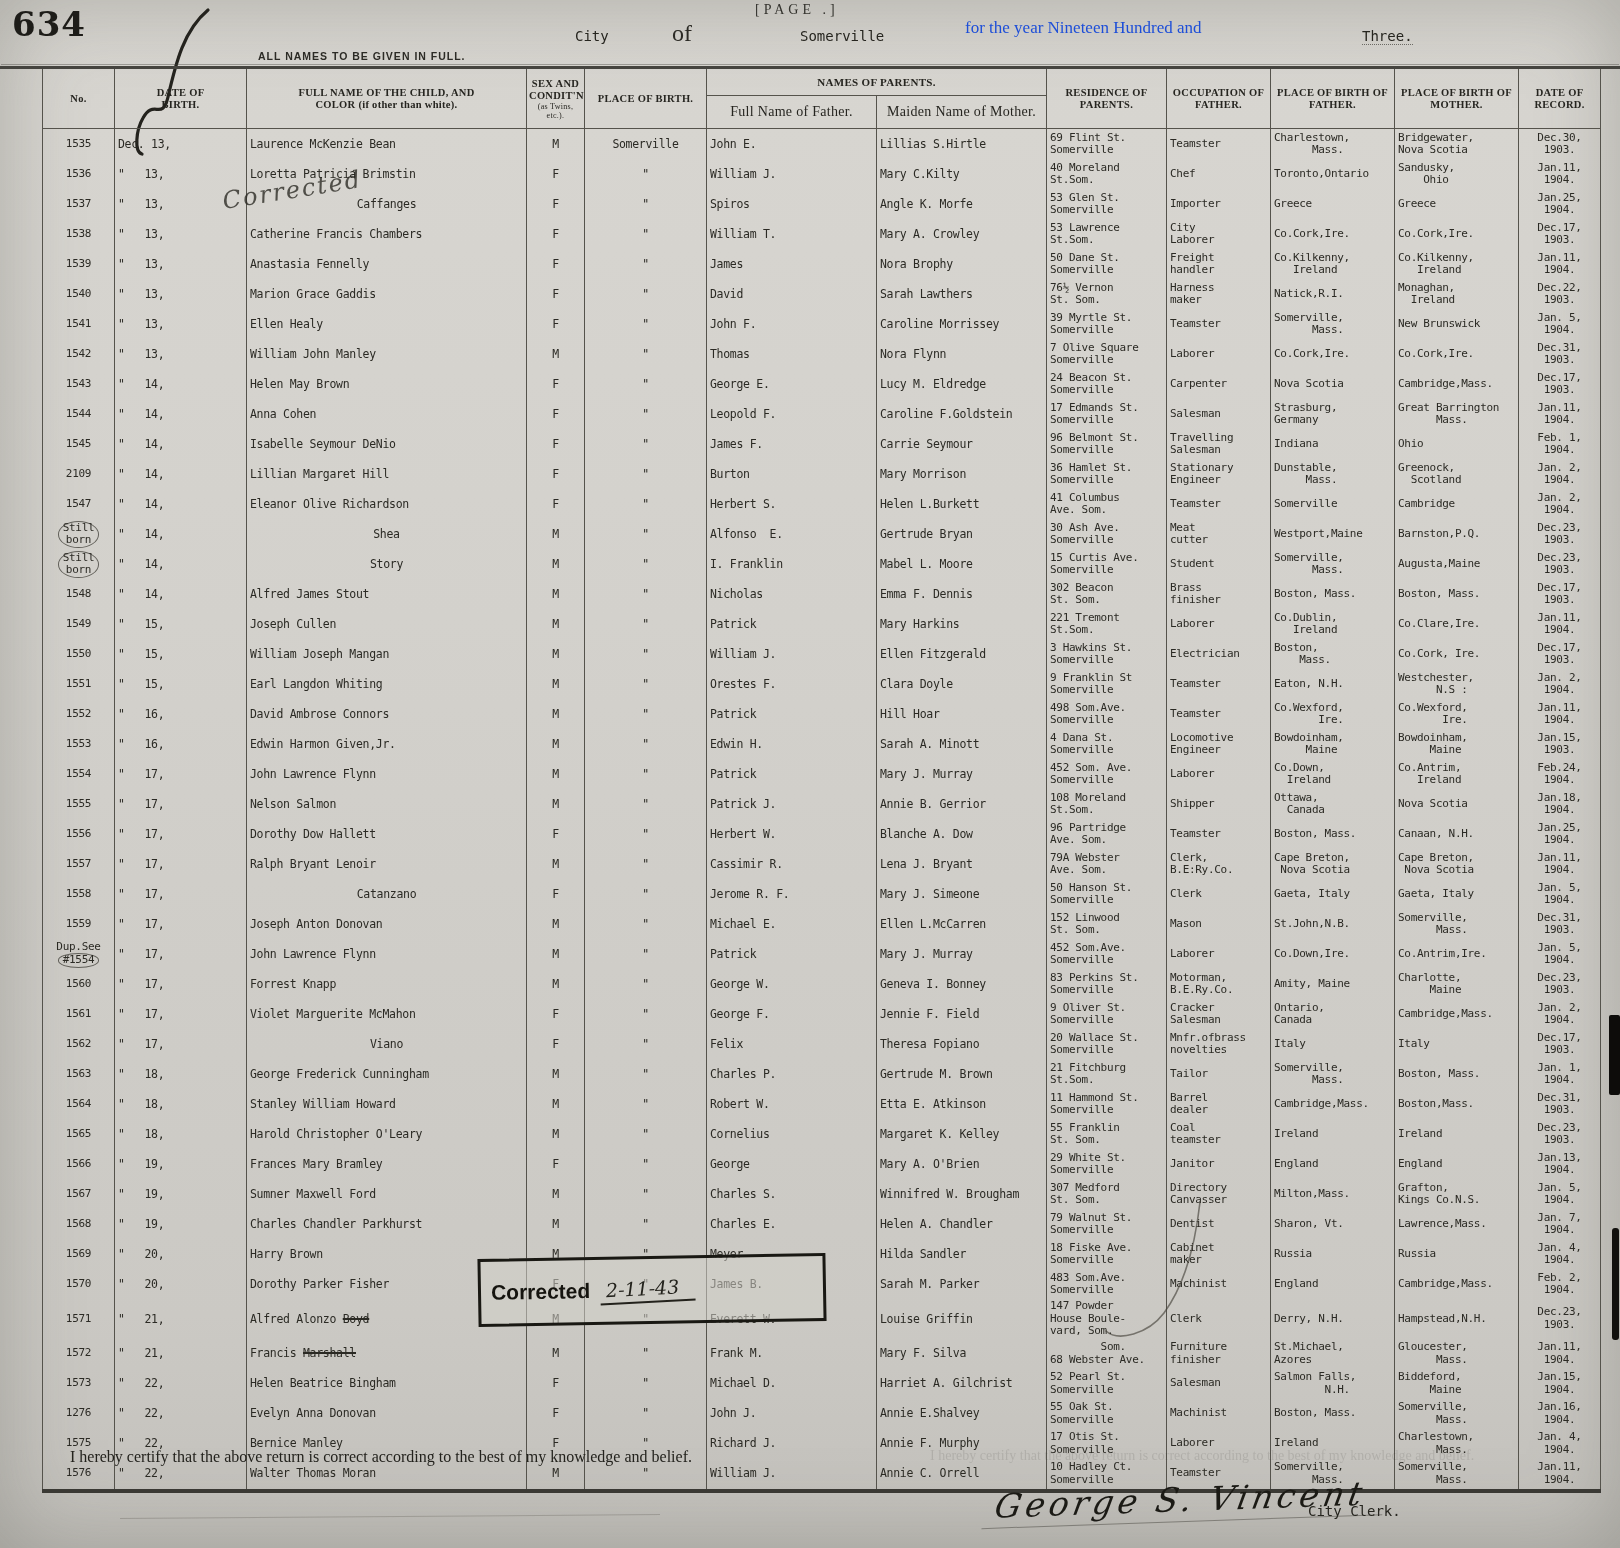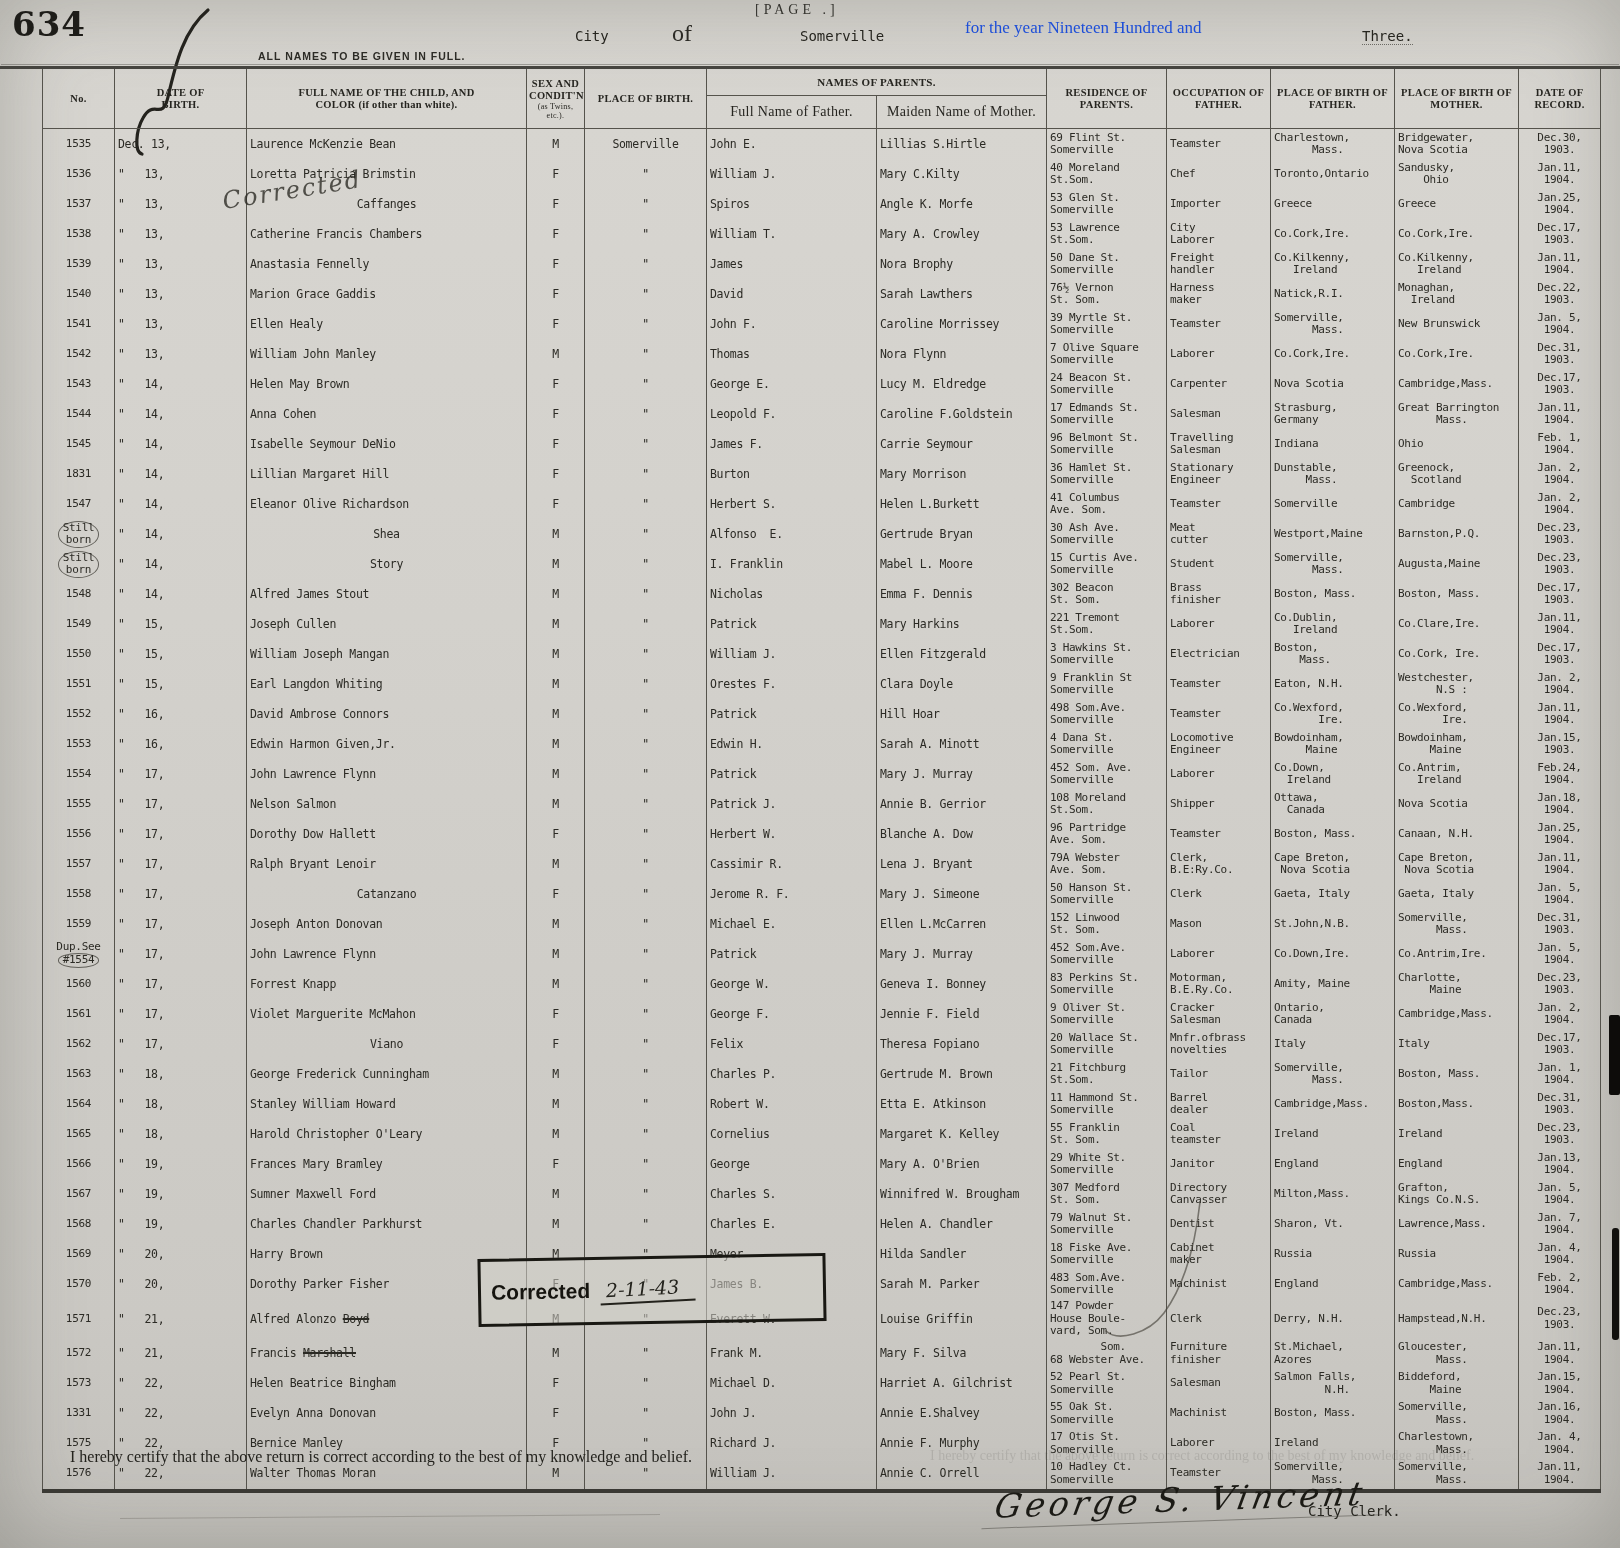--- a/index.html
+++ b/index.html
@@ -332,21 +332,21 @@
         <td class="c-res">96 Belmont St.
 Somerville</td>
         <td class="c-occ">Travelling
 Salesman</td>
         <td class="c-fb">Indiana</td>
         <td class="c-mb">Ohio</td>
         <td class="c-rec">Feb. 1,
 1904.</td>
       </tr>
       <tr>
-        <td class="c-no">1831</td>
+        <td class="c-no">2109</td>
         <td class="c-date">"   14,</td>
         <td class="c-child">Lillian Margaret Hill</td>
         <td class="ctr">F</td>
         <td class="ctr">"</td>
         <td class="c-name">Burton</td>
         <td class="c-name">Mary Morrison</td>
         <td class="c-res">36 Hamlet St.
 Somerville</td>
         <td class="c-occ">Stationary
 Engineer</td>
@@ -868,21 +868,21 @@
 Somerville</td>
         <td class="c-occ">Salesman</td>
         <td class="c-fb">Salmon Falls,
         N.H.</td>
         <td class="c-mb">Biddeford,
      Maine</td>
         <td class="c-rec">Jan.15,
 1904.</td>
       </tr>
       <tr>
-        <td class="c-no">1331</td>
+        <td class="c-no">1276</td>
         <td class="c-date">"   22,</td>
         <td class="c-child">Evelyn Anna Donovan</td>
         <td class="ctr">F</td>
         <td class="ctr">"</td>
         <td class="c-name">John J.</td>
         <td class="c-name">Annie E.Shalvey</td>
         <td class="c-res">55 Oak St.
 Somerville</td>
         <td class="c-occ">Machinist</td>
         <td class="c-fb">Boston, Mass.</td>

